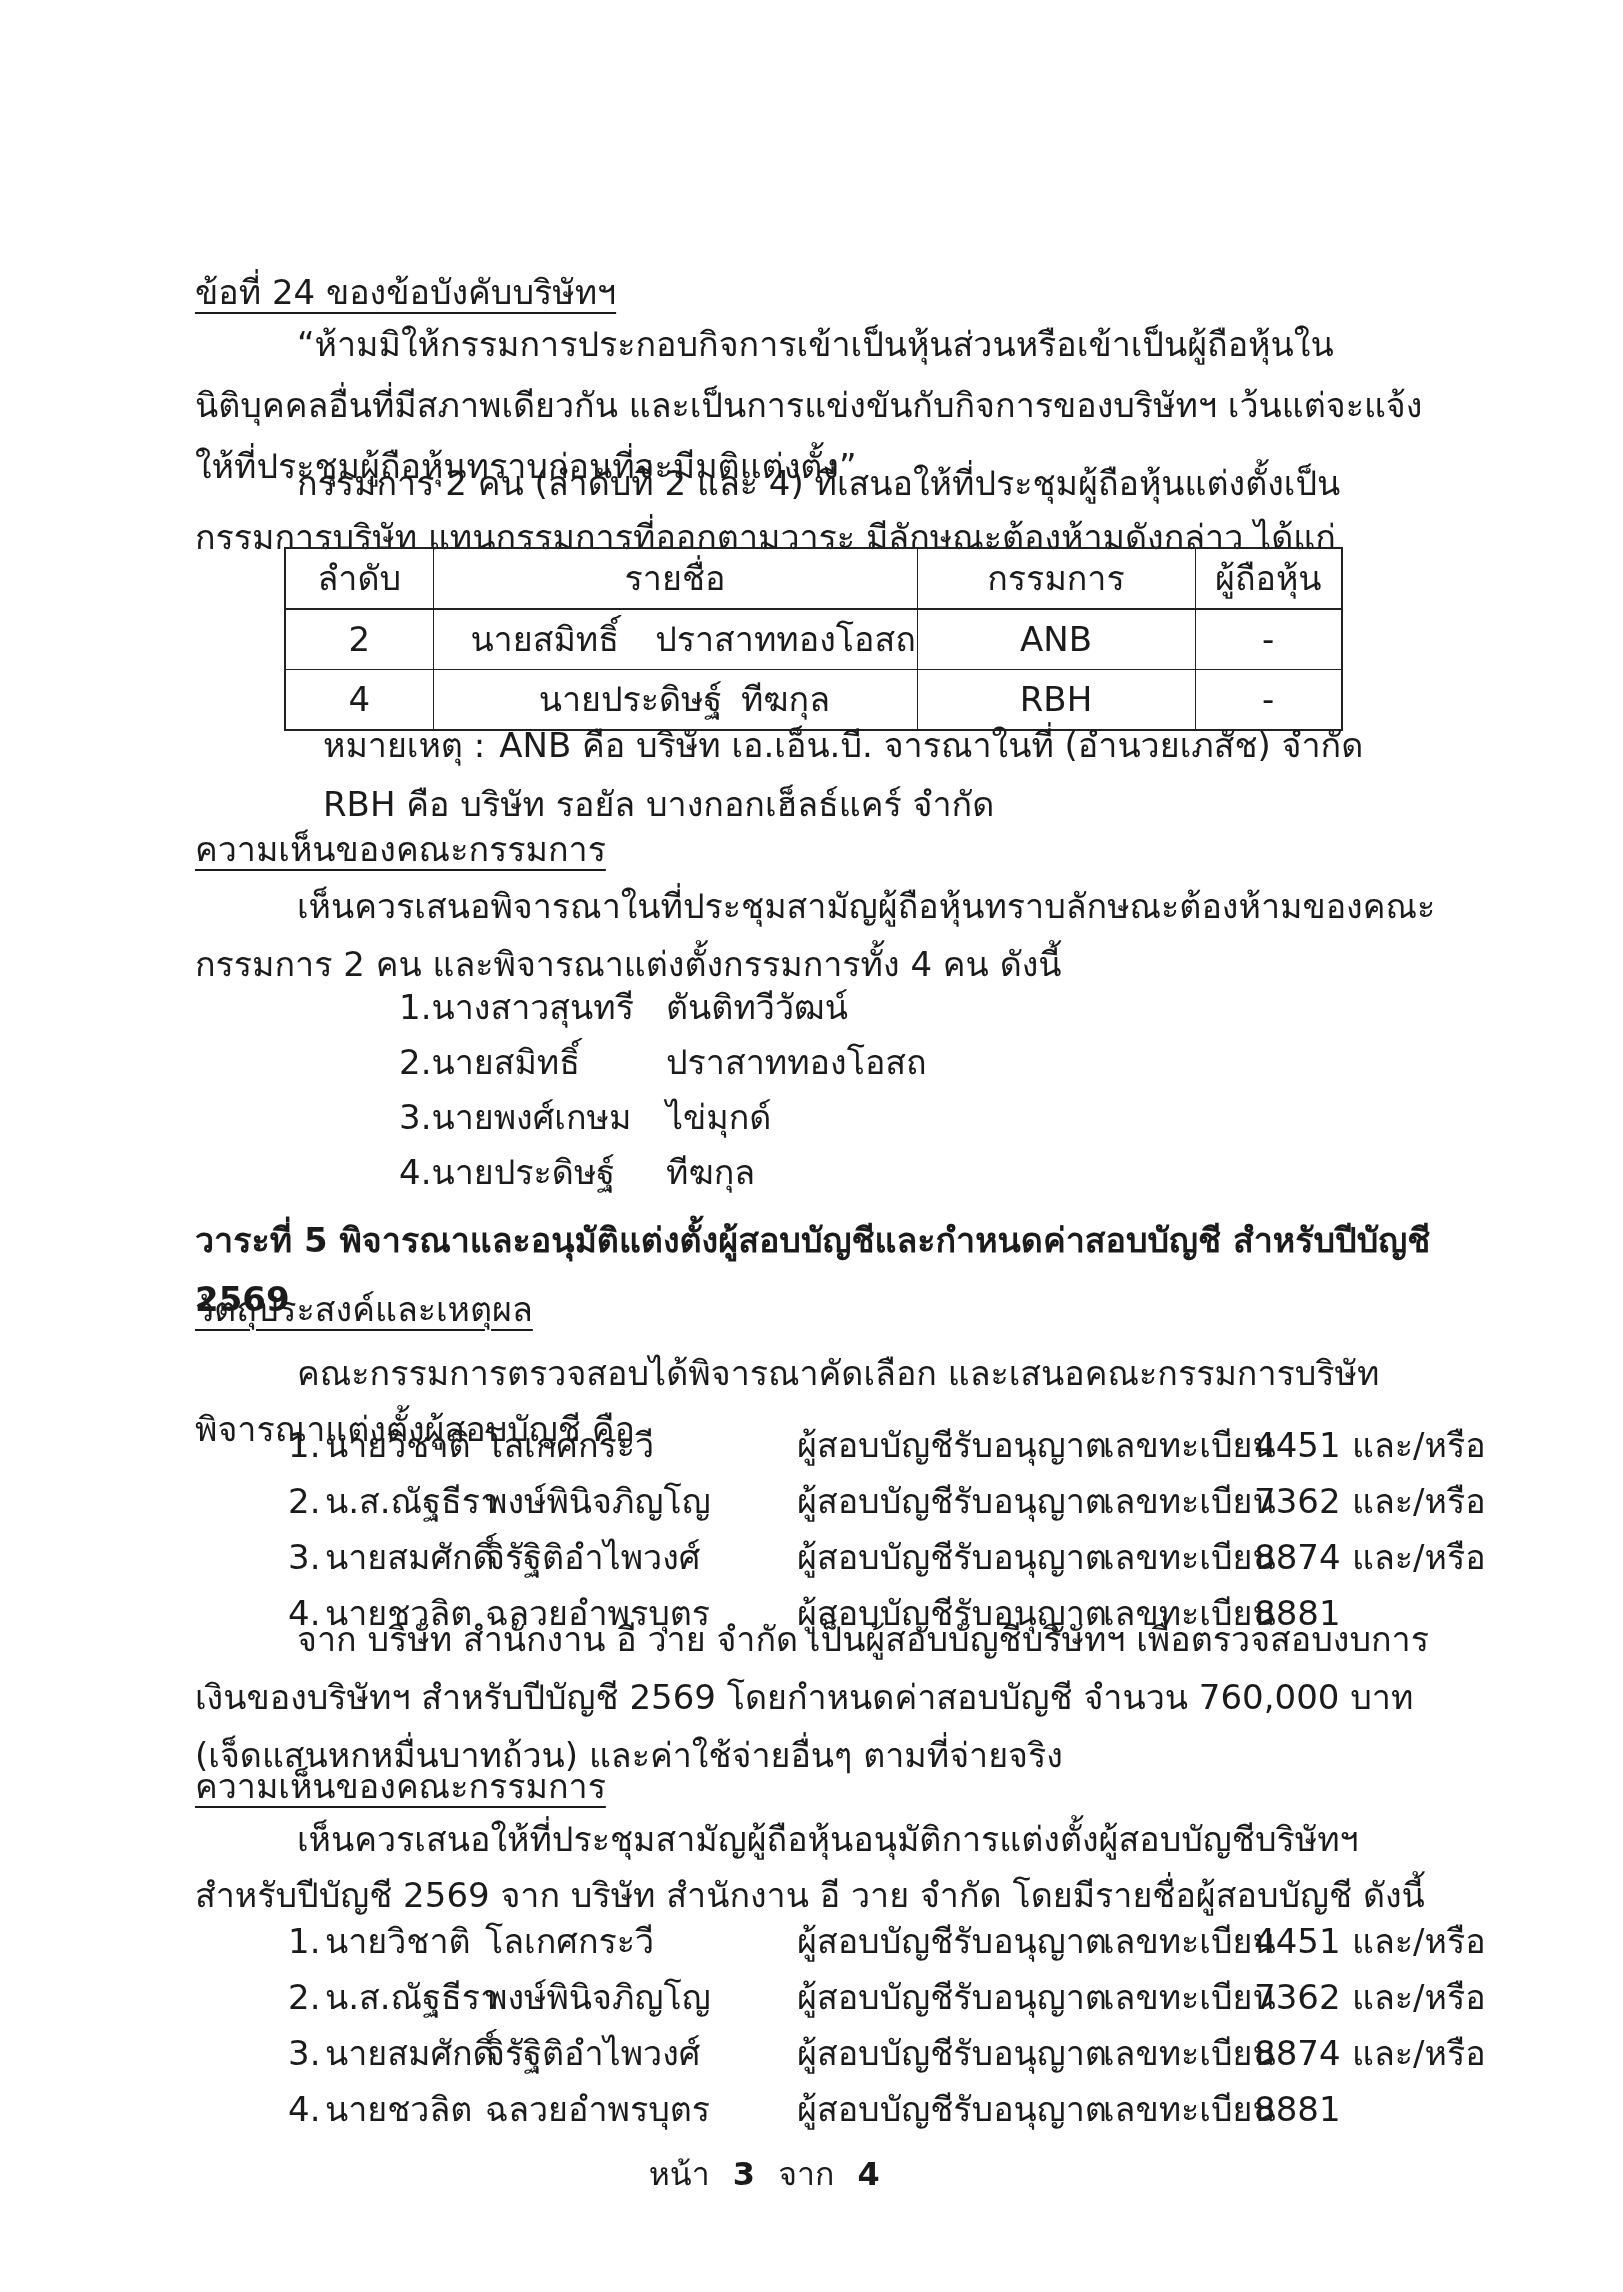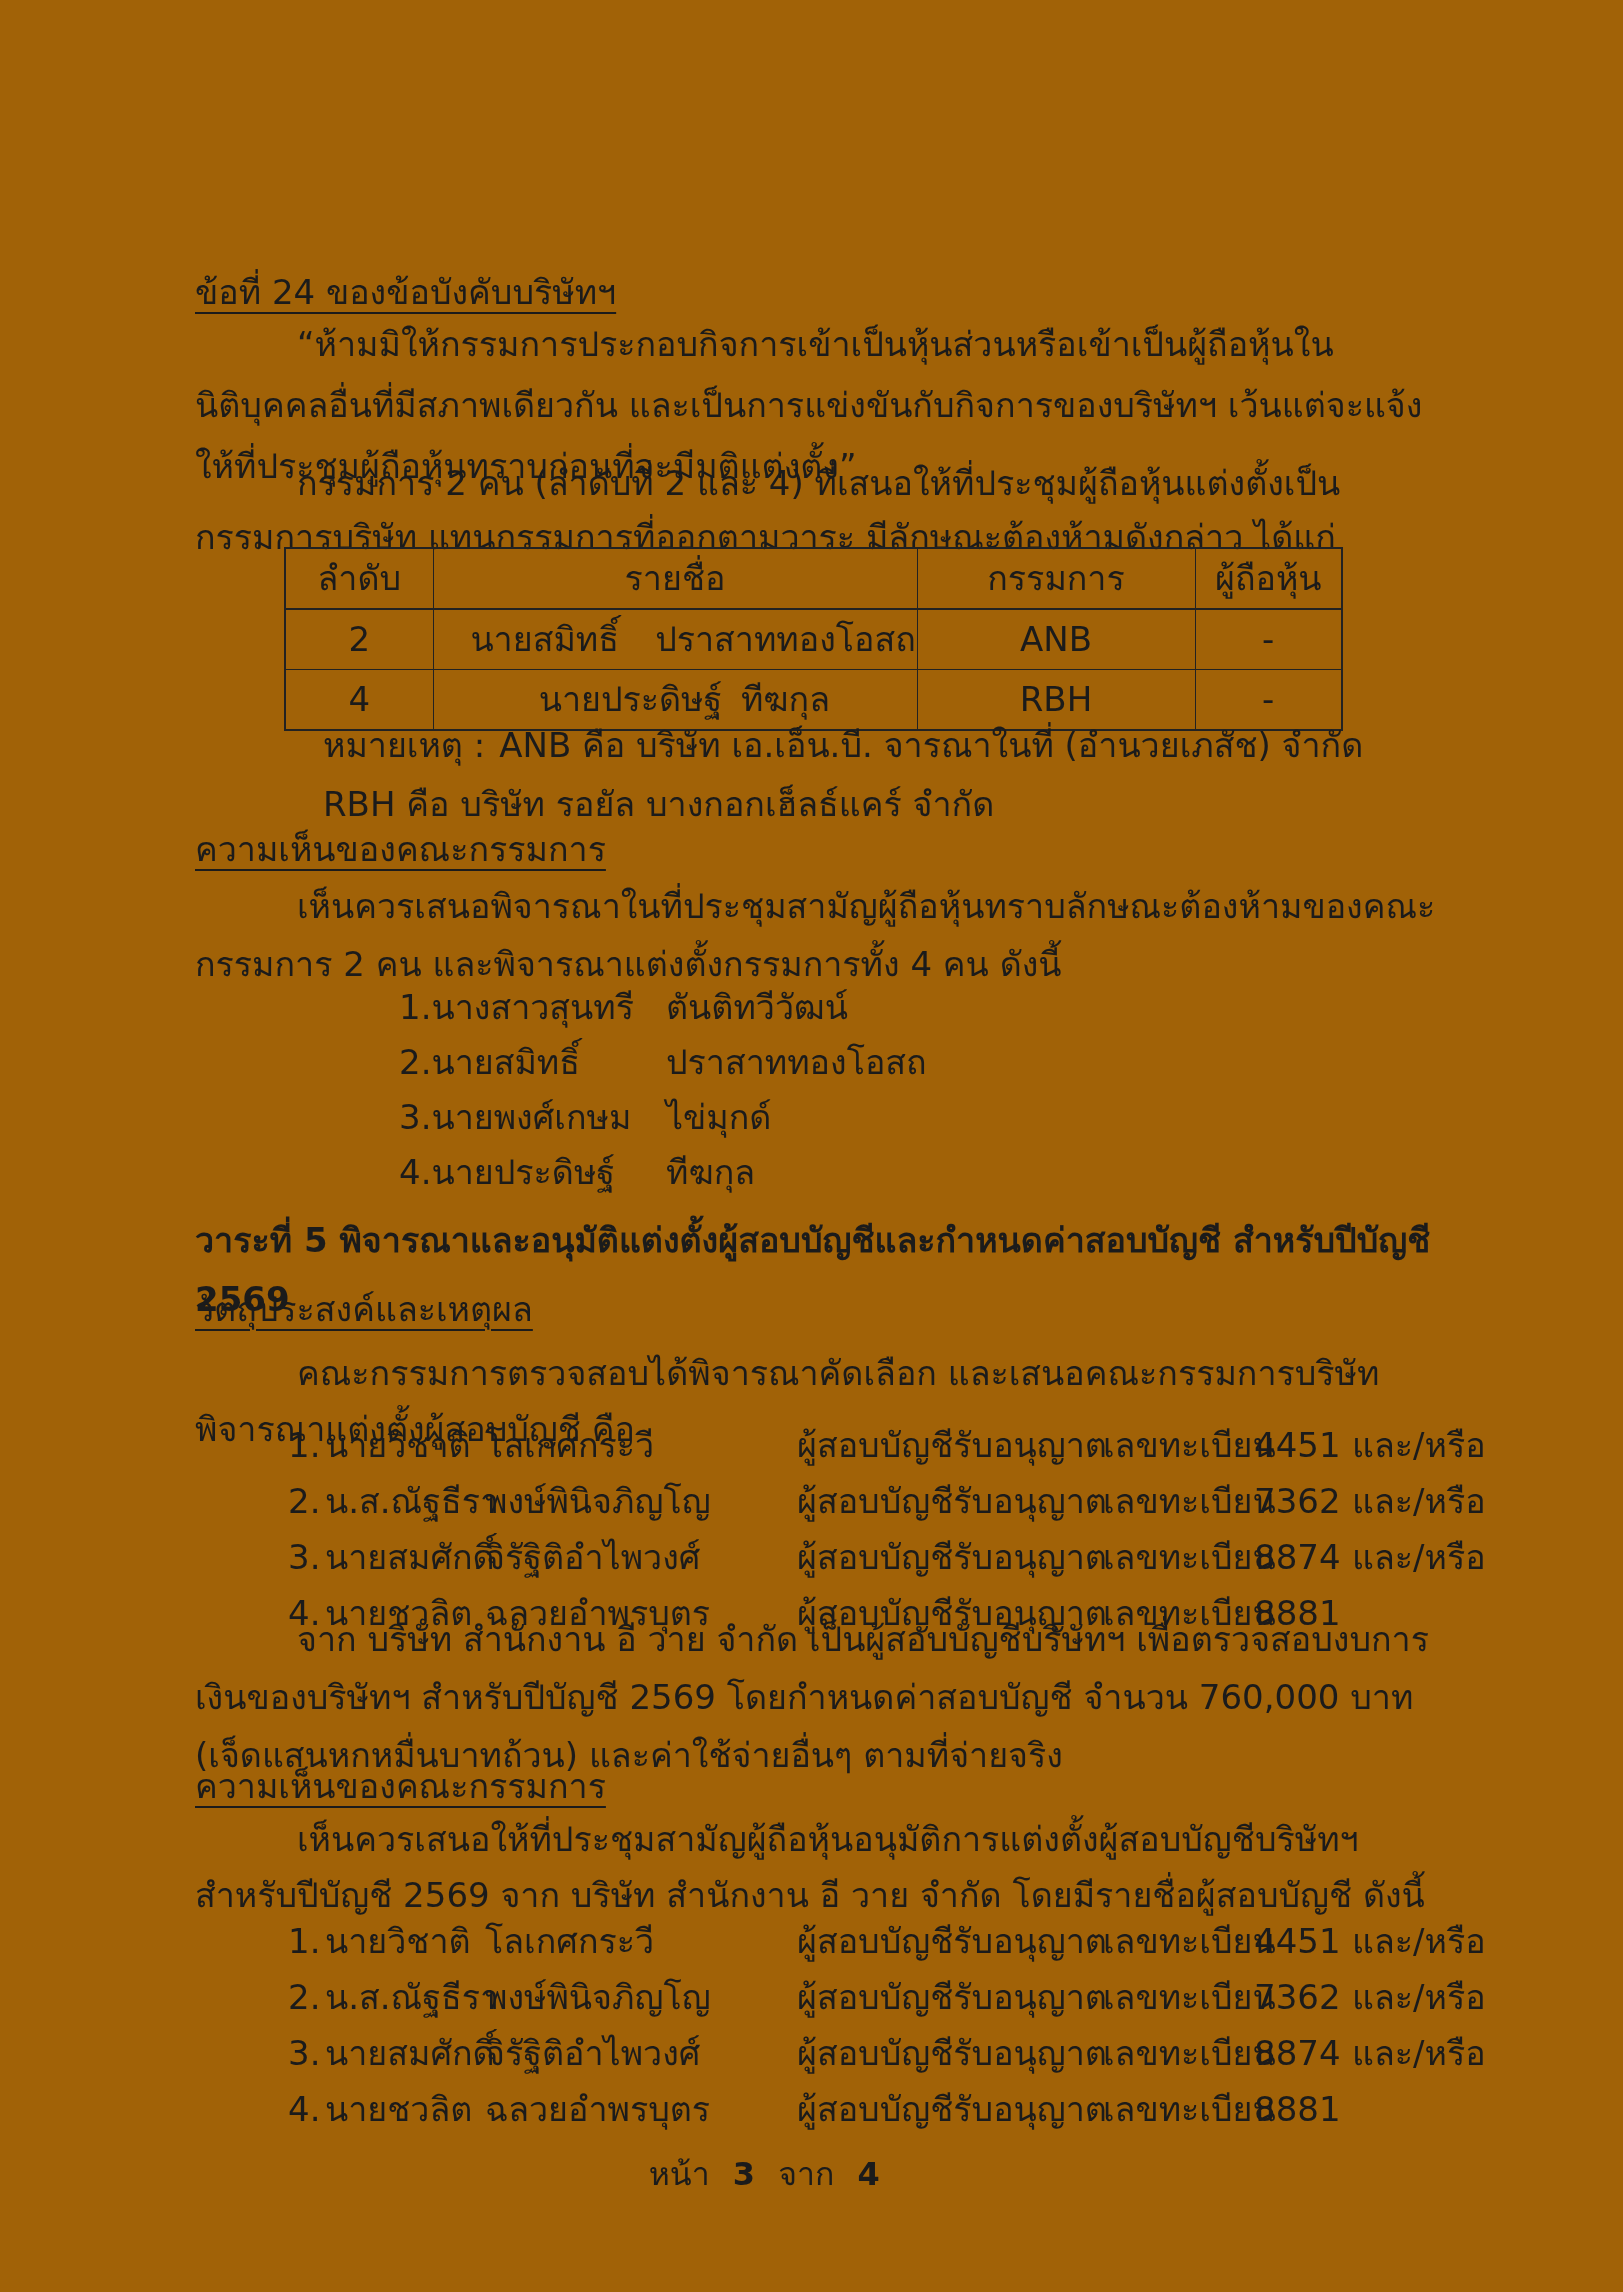--- a/index.html
+++ b/index.html
@@ -1,19 +1,19 @@
 <!DOCTYPE html>
 <html lang="th" style="font-size:15px"><head>
 <meta charset="utf-8">
 <style>
   html,body{margin:0;padding:0;background:#9a9a9a;}
   .page{
     position:relative;
     width:1623px;height:2293px;
-    background:#a16207;
+    background:#ffffff;
     font-family:"DejaVu Sans","Liberation Sans",sans-serif;
     color:#1b1b1b;
     font-size:34px;
     overflow:hidden;
   }
   .blk{position:absolute;left:195px;width:1248px;line-height:59px;}
   .u{text-decoration:underline;text-decoration-thickness:1.9px;text-underline-offset:8.3px;}
   .indent{text-indent:102px;}
   .bold{font-weight:bold;}
 

